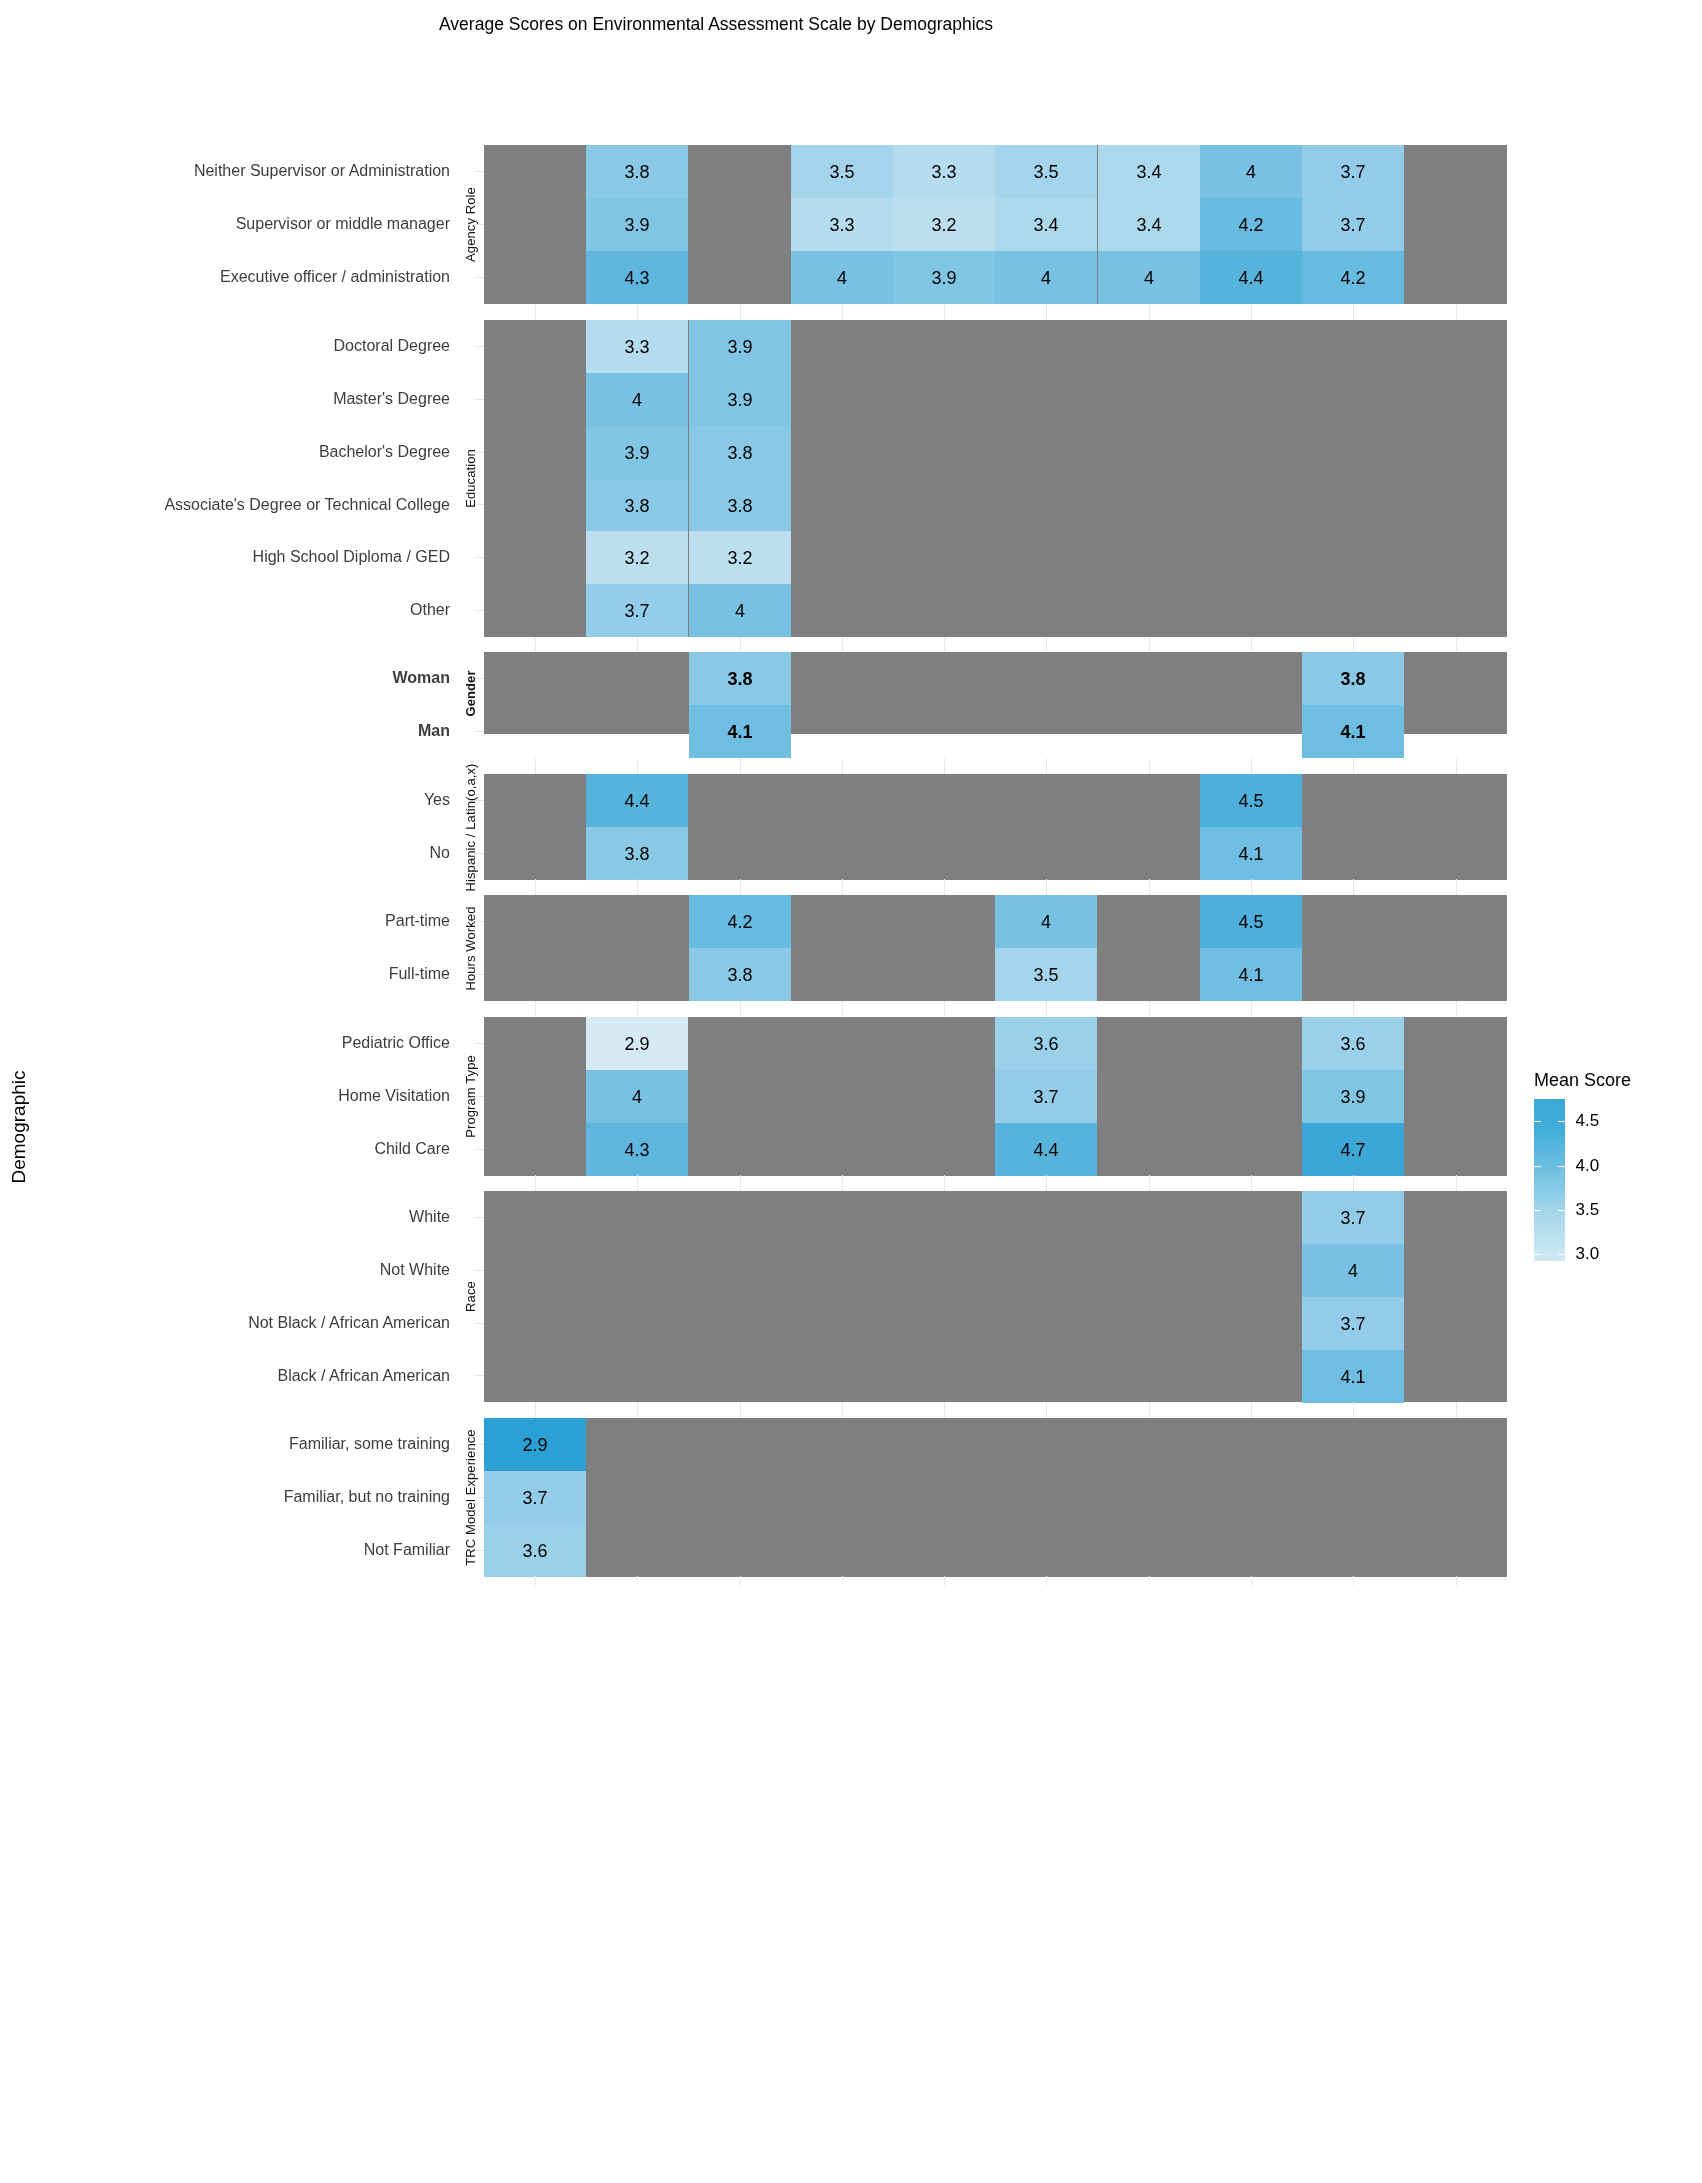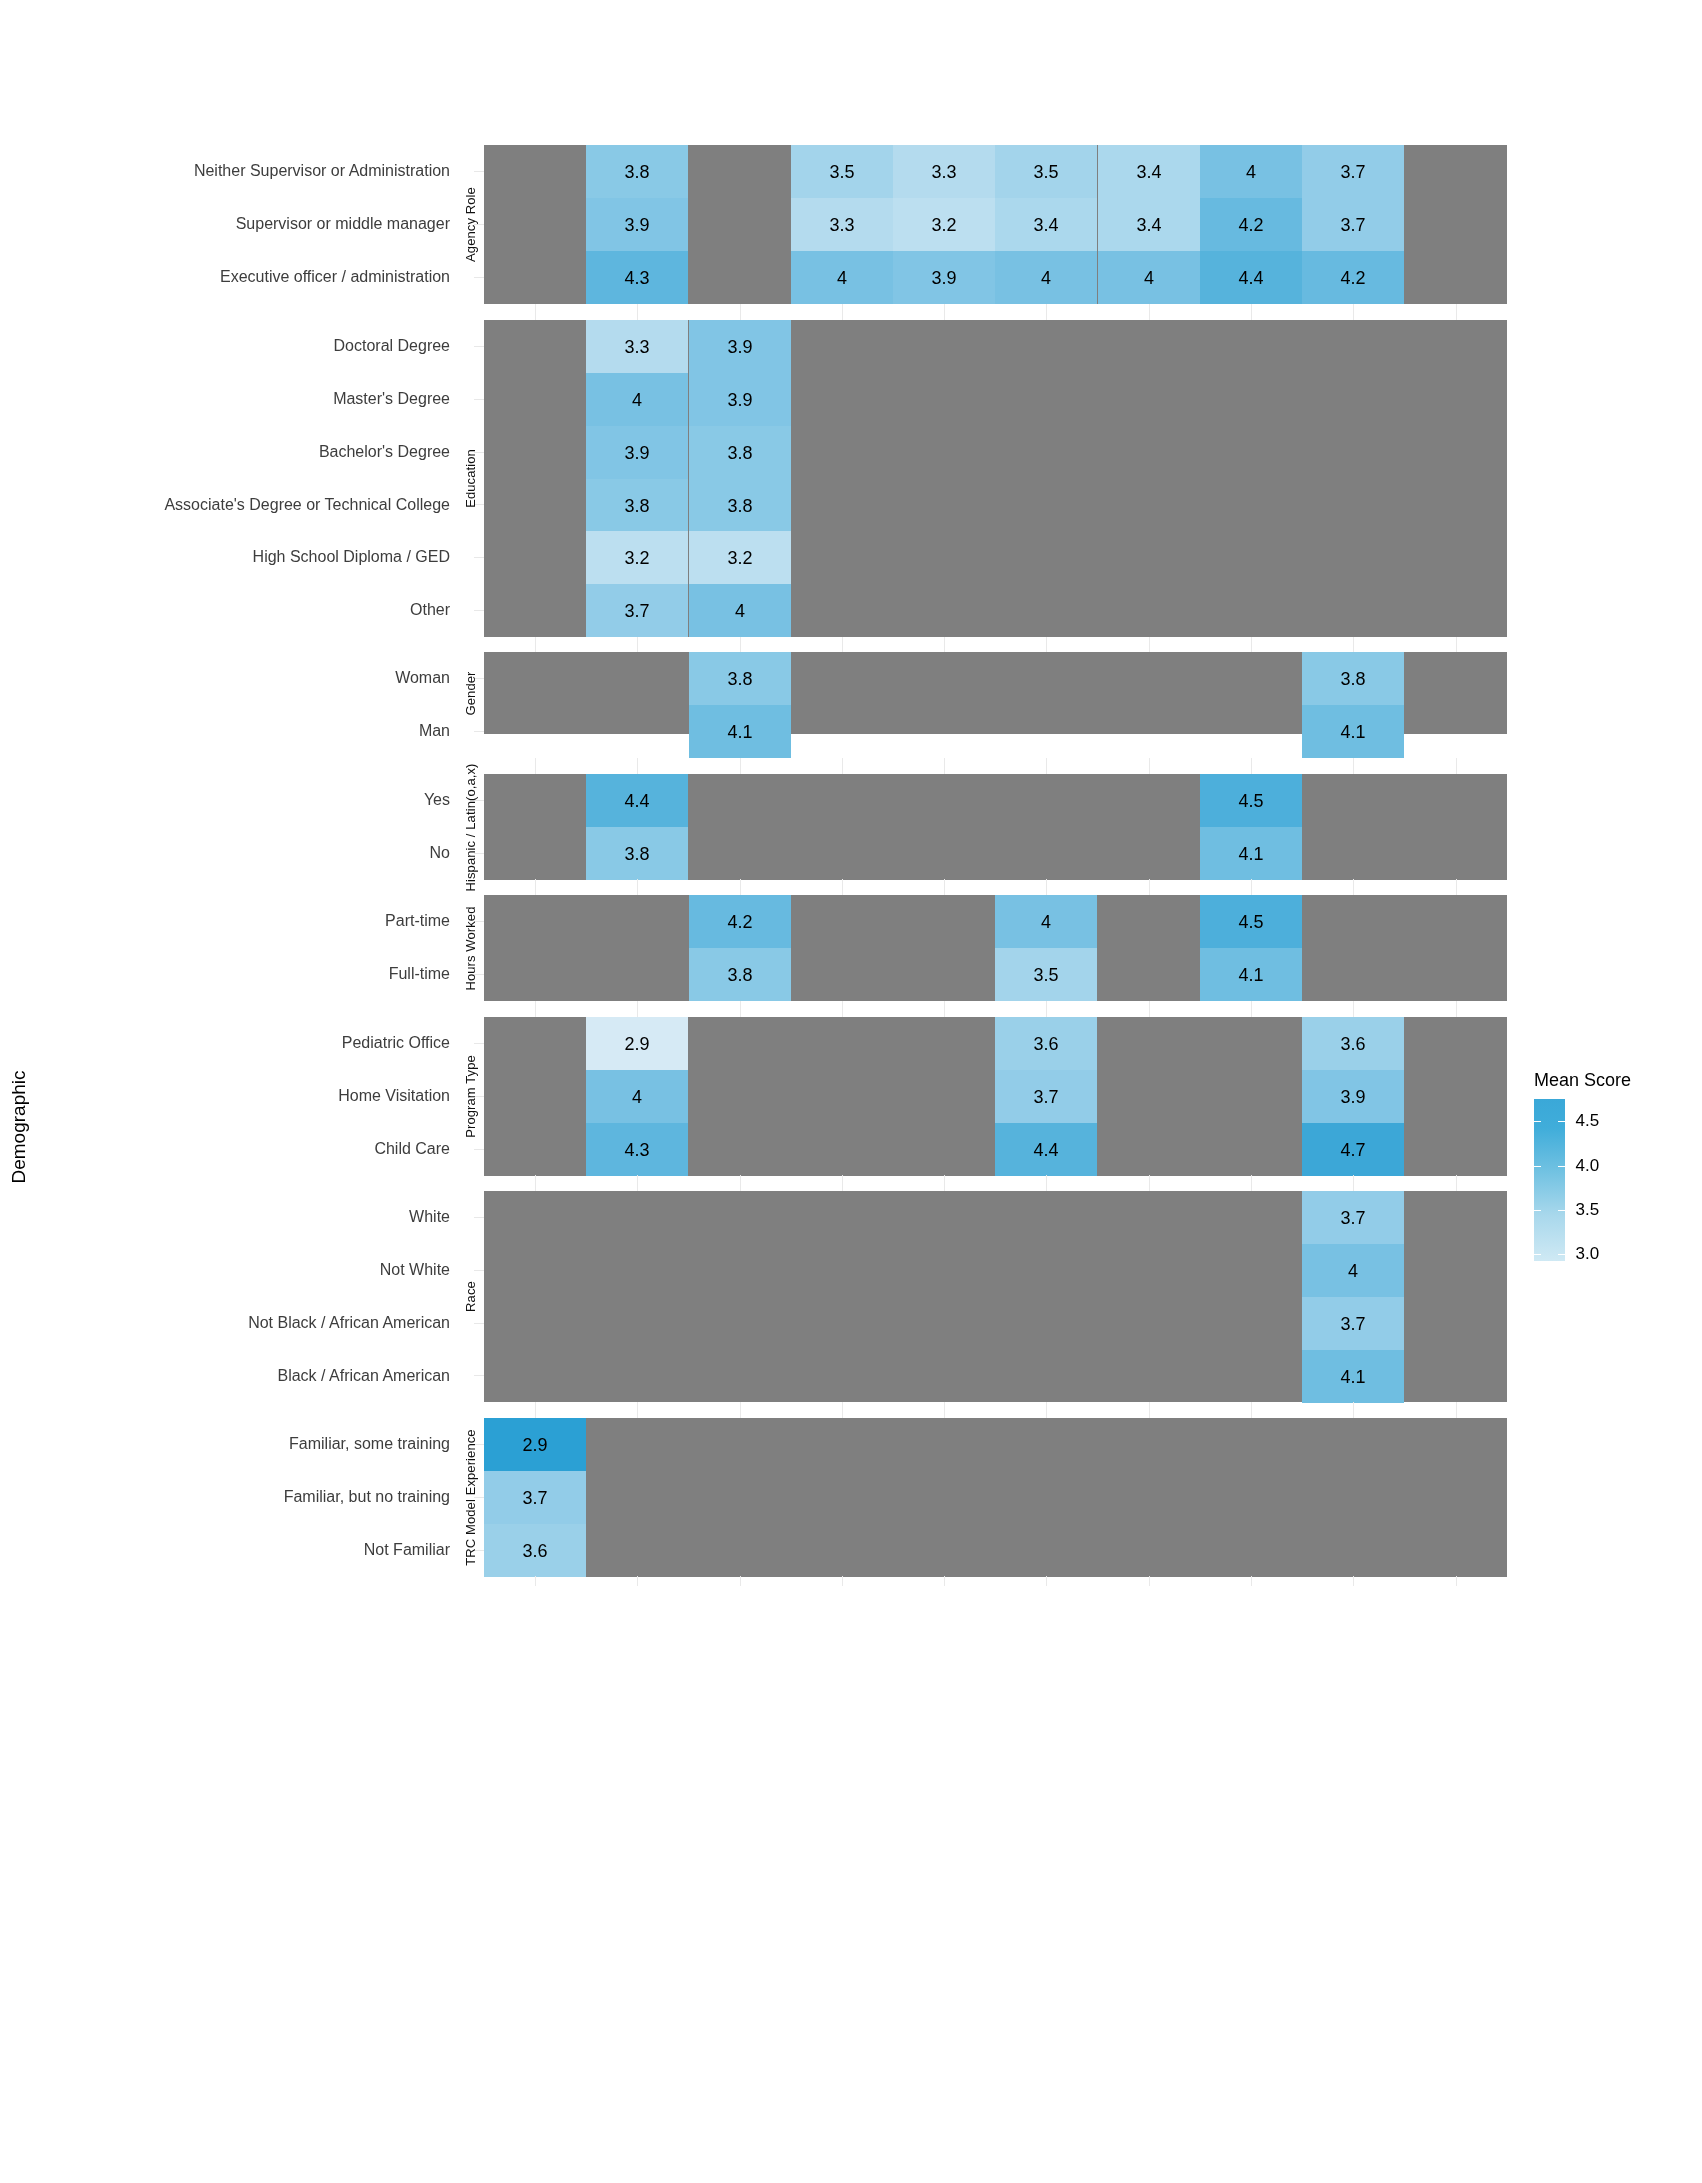--- a/index.html
+++ b/index.html
@@ -94,20 +94,21 @@
     position: absolute; left: 10.5px; font-size: 17px; color: #000;
     transform: translateY(-50%);
   }
 </style>
 </head>
 <body>
 
 <div id="root">
 
   <div id="title-block">
+    <div id="chart-subtitle">Average Scores on Environmental Assessment Scale by Demographics</div>
   </div>
 
   <div id="ylab">Demographic</div>
 
   <div id="panels">
       <div class="panel" style="left: 0px; top: 145px; width: 1511px; height: 159px;">
         <div class="ytickrow" style="top: 18px; padding-left: 43px;">Neither Supervisor or Administration</div>
         <div class="ytickmark" style="top: 26px;"></div>
         <div class="ytickrow" style="top: 71px;">Supervisor or middle manager</div>
         <div class="ytickmark" style="top: 79px;"></div>
@@ -278,21 +279,21 @@
         <i style="left: 153px;"></i>
         <i style="left: 256px;"></i>
         <i style="left: 358px;"></i>
         <i style="left: 460px;"></i>
         <i style="left: 562px;"></i>
         <i style="left: 665px;"></i>
         <i style="left: 767px;"></i>
         <i style="left: 869px;"></i>
         <i style="left: 972px;"></i>
       </div>
-      <div class="panel" style="left: 0px; top: 652px; width: 1511px; height: 82px;">
+      <div class="panel" style="left: 0px; top: 652px; width: 1511px; height: 82px; font-weight: bold;">
         <div class="ytickrow" style="top: 18px;">Woman</div>
         <div class="ytickmark" style="top: 26px;"></div>
         <div class="ytickrow" style="top: 71px;">Man</div>
         <div class="ytickmark" style="top: 79px;"></div>
         <div class="plotarea">
           <div class="cell" style="left: 205px; width: 102px; top: 0px; height: 53px; background: rgb(137, 201, 230);">
             <span class="val">3.8</span>
           </div>
           <div class="cell" style="left: 818px; width: 102px; top: 0px; height: 53px; background: rgb(137, 201, 230);">
             <span class="val">3.8</span>

